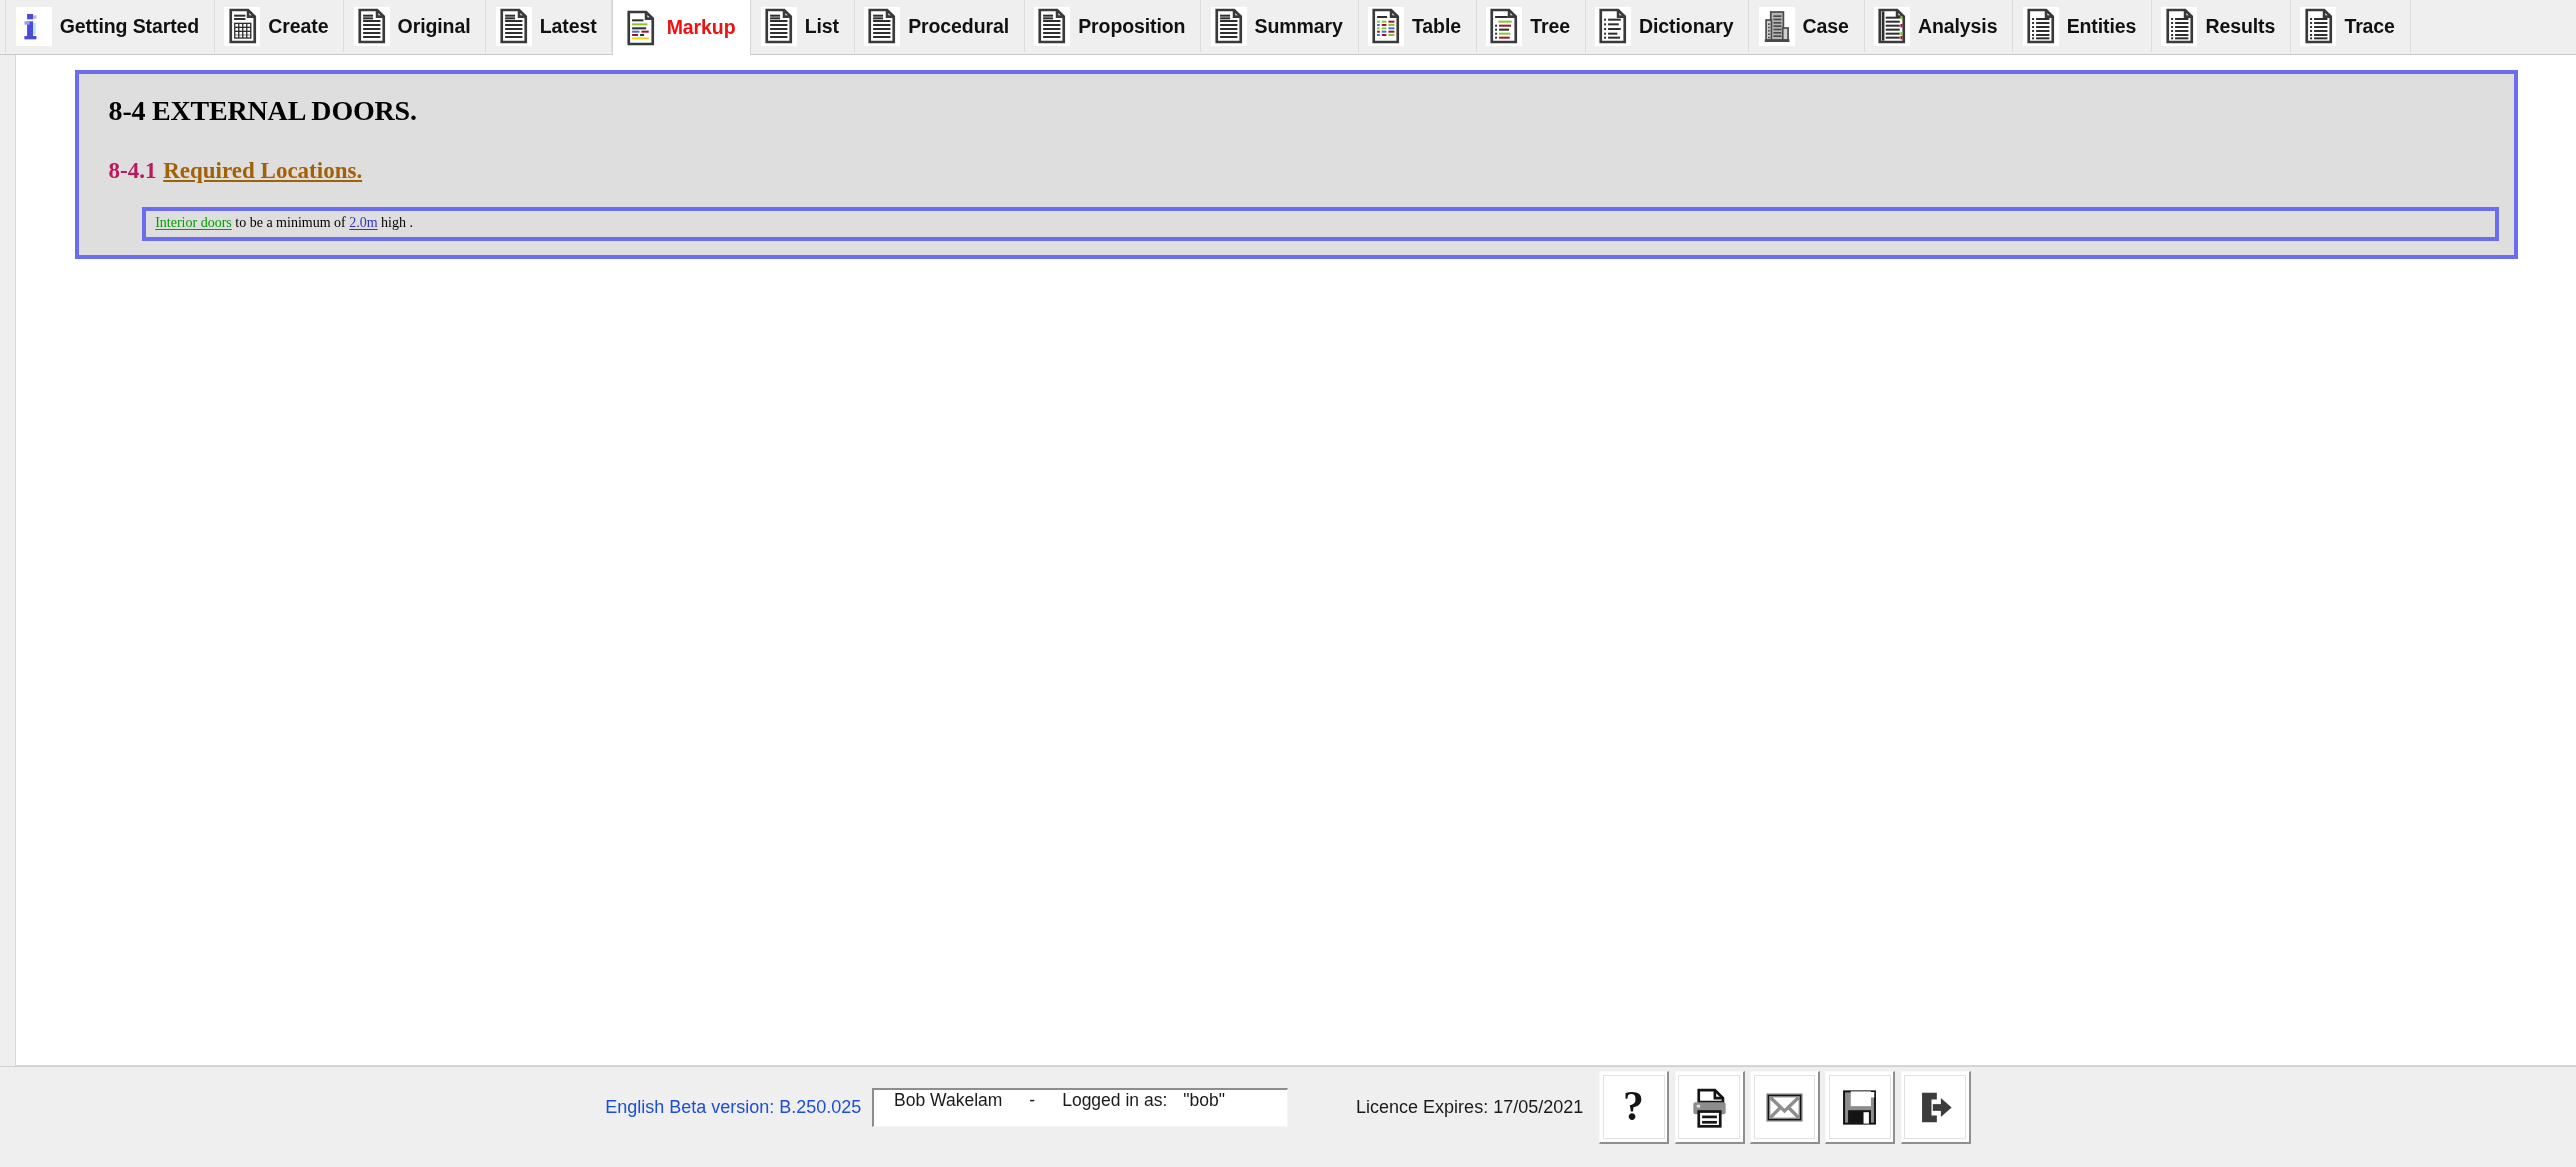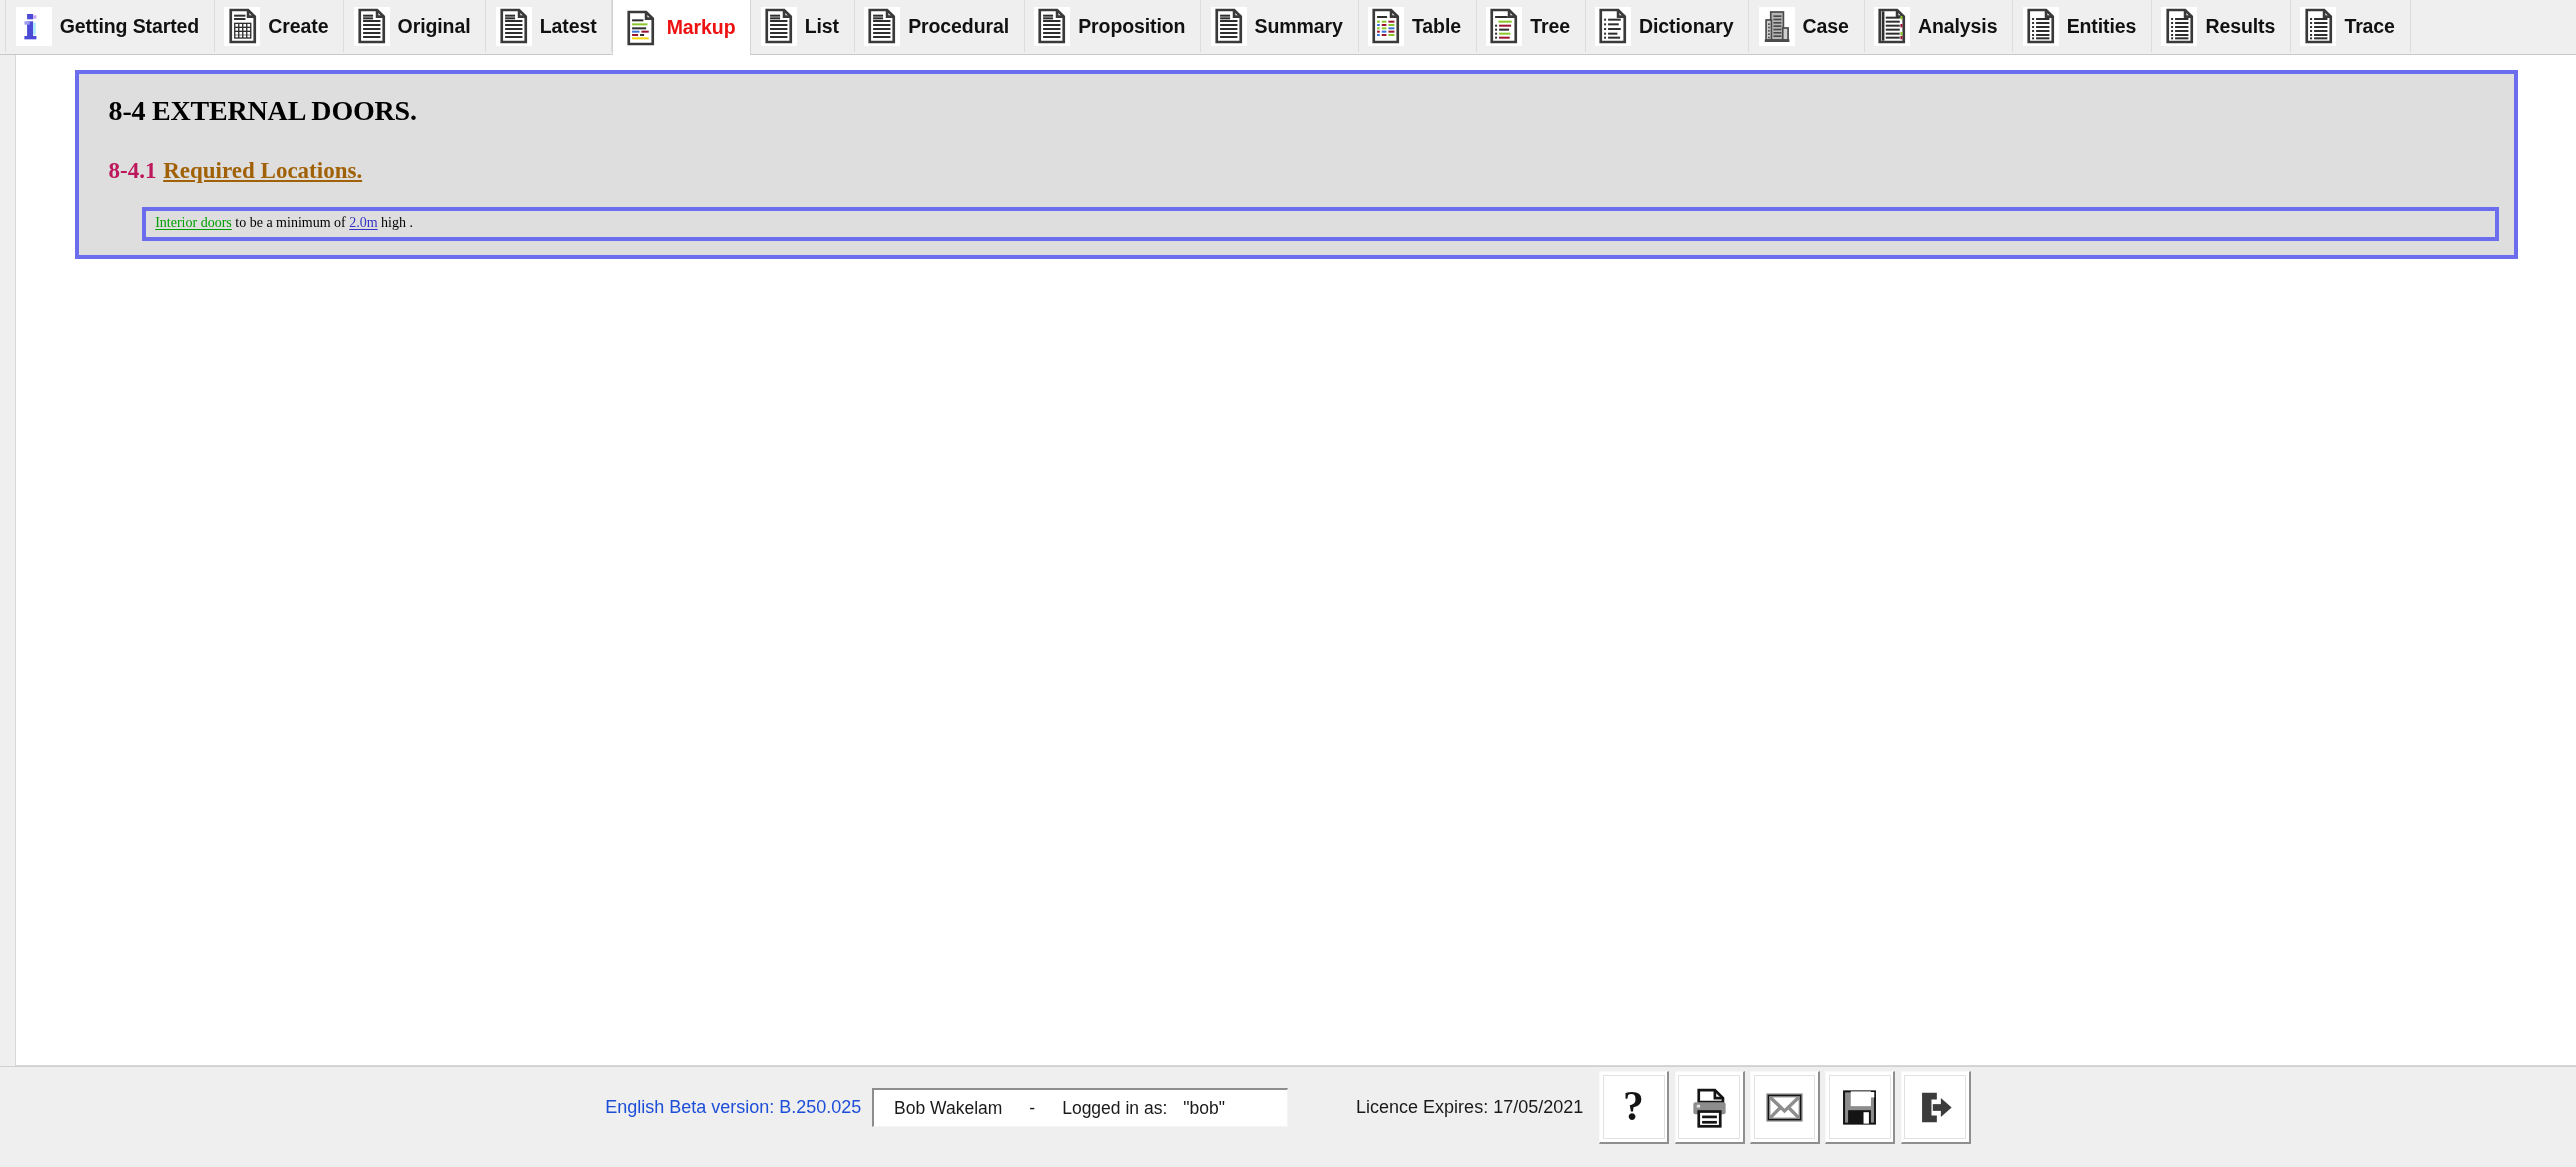--- a/index.html
+++ b/index.html
@@ -171,21 +171,21 @@
 
   .login-field {
     width: 416px;
     height: 39px;
     background: #ffffff;
     border-top: 2px solid #8d8d8d;
     border-left: 2px solid #8d8d8d;
     border-right: 0.7px solid #f4f4f4;
     border-bottom: 0.7px solid #f4f4f4;
     display: flex;
-    align-items: center;
+    align-items: flex-start;
     padding-left: 20px;
     gap: 0;
     font-size: 17.5px;
     color: #1a1a1a;
     white-space: nowrap;
   }
   .login-field .uname { margin-right: 27px; }
   .login-field .dash  { margin-right: 27px; }
   .login-field .lbl   { margin-right: 16px; }
 

